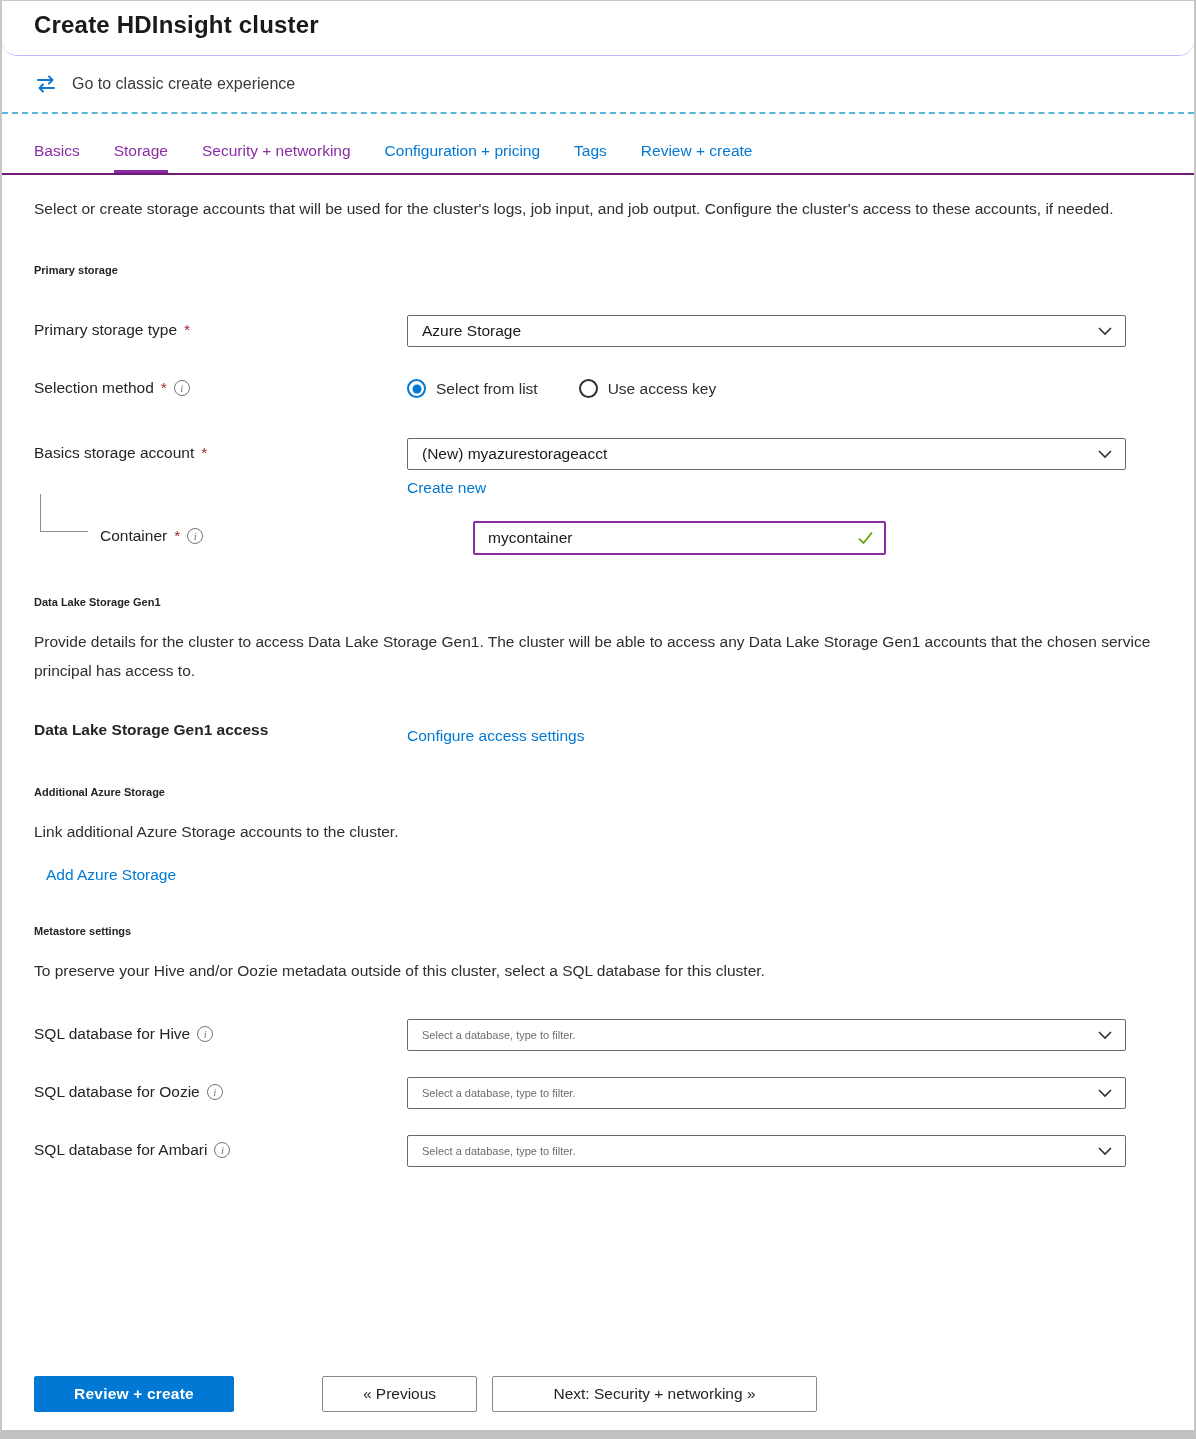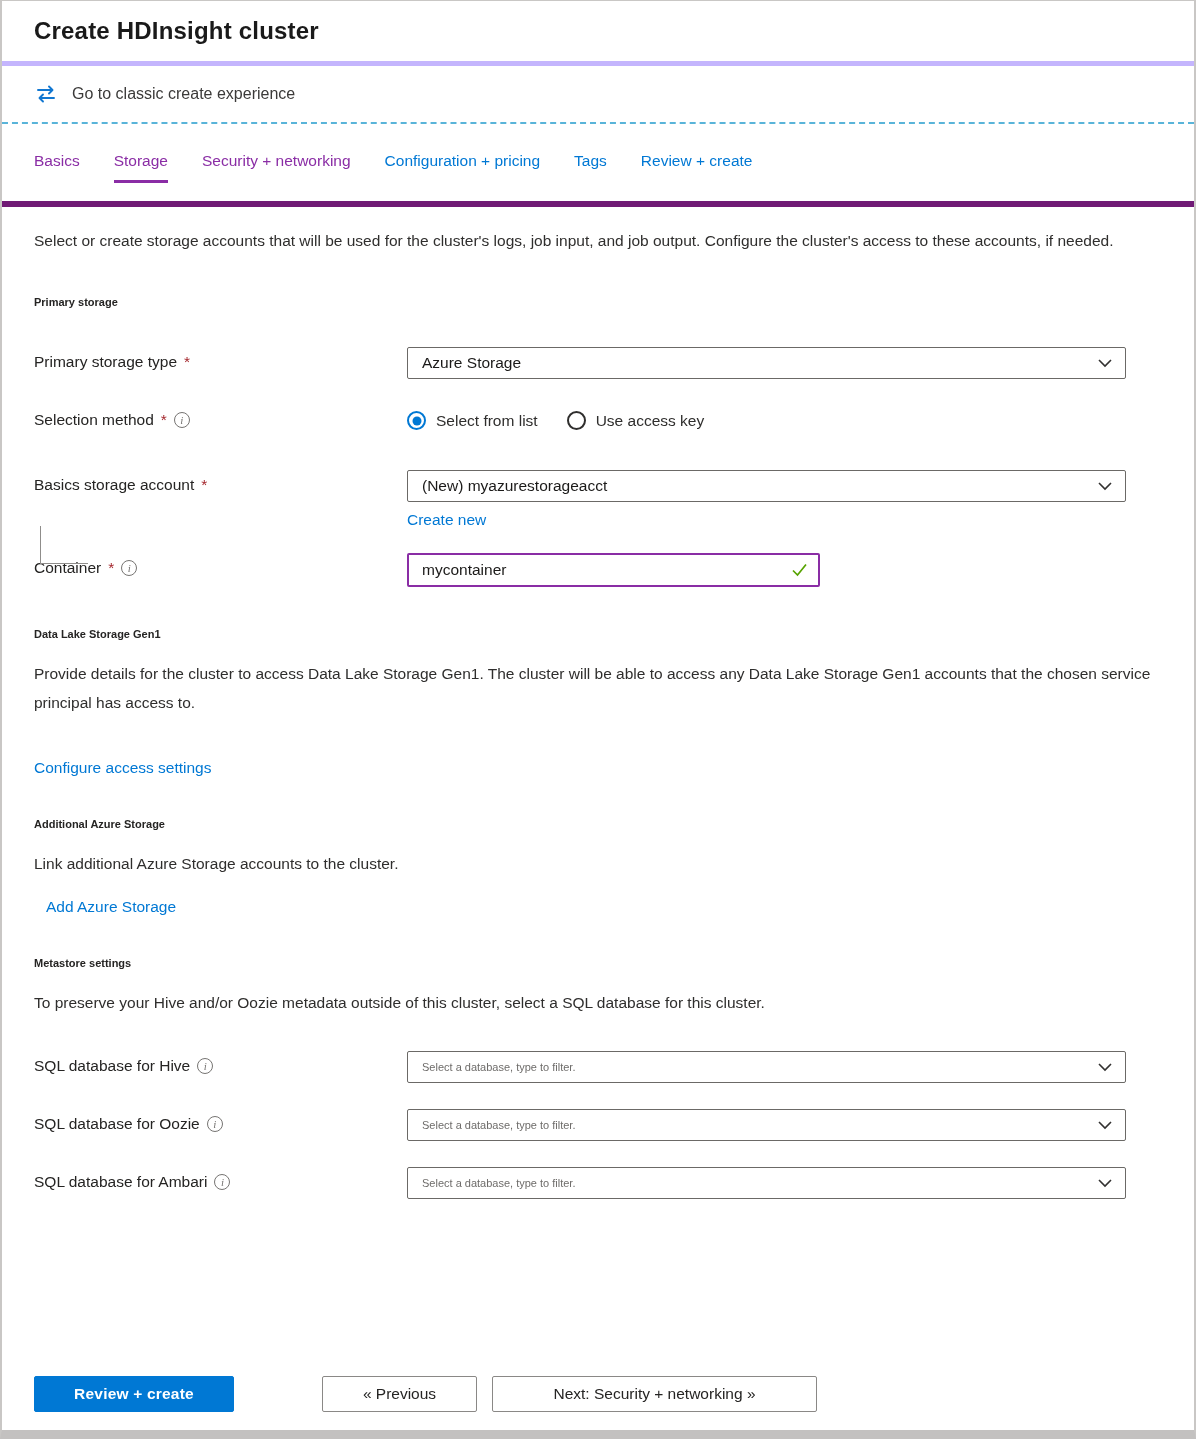--- a/index.html
+++ b/index.html
@@ -14,34 +14,34 @@
     width: 1196px;
     height: 1439px;
     background: #ffffff;
     border: 1px solid #c9c7c5;
     border-left-width: 2px;
     border-right-width: 2px;
     border-bottom: 9px solid #c3c1c0;
     overflow: hidden;
   }
   
-  .header { padding: 13px 32px 13px; border-bottom: 5px solid #c4b5fd; }
+  .header { padding: 7px 32px 13px; border-bottom: 1px solid #c4b5fd; border-radius: 15px; }
   .header h1 { font-size: 24px; line-height: 34px; font-weight: 700; color: #1a1a1a; letter-spacing: 0.2px; }
 
   
   .classic-row {
     height: 58px; display: flex; align-items: center; gap: 14px;
     padding: 0 32px; cursor: pointer;
     border-bottom: 2px dashed #59b4d9;
   }
   .classic-row .swap-icon { display: inline-flex; }
   .classic-row .classic-label { font-size: 16px; color: #3b3a39; }
 
   
-  .tabs { display: flex; gap: 34px; padding: 28px 32px 18px; border-bottom: 6px solid #701a75; }
+  .tabs { display: flex; gap: 34px; padding: 28px 32px 0; border-bottom: 2px solid #701a75; }
   .tab { font-size: 15.5px; padding-bottom: 13px; position: relative; cursor: pointer; white-space: nowrap; }
   .tab.visited { color: #8a2da5; }
   .tab.unvisited { color: #0078d4; }
   .tab.active { color: #8a2da5; }
   .tab.active::after {
     content: ""; position: absolute; left: 0; right: 0; bottom: 0; height: 3px; background: #8a2da5;
   }
 
   .content { padding: 0 32px; }
   .intro { margin-top: 20px; font-size: 15.5px; line-height: 28px; max-width: 1080px; color: #2f2e2d; }
@@ -68,21 +68,21 @@
   }
   .dropdown .chev { display: inline-flex; margin-left: 8px; }
   .combo { padding: 0; }
   .combo input {
     flex: 1; border: none; outline: none; height: 100%; padding: 0 0 0 14px;
     font-size: 11px; font-family: inherit; color: #1b1a19; background: transparent;
   }
   .combo input::placeholder { color: #6e6c6a; opacity: 1; }
   .combo .chev { margin-right: 12px; }
 
-  .radio-group { display: flex; align-items: center; gap: 29px; padding-top: 6px; }
+  .radio-group { display: flex; align-items: center; gap: 41px; padding-top: 6px; }
   .radio-opt { display: flex; align-items: center; gap: 10px; font-size: 15.5px; color: #2f2e2d; cursor: pointer; }
   .radio-circle { width: 19px; height: 19px; border-radius: 50%; position: relative; flex: 0 0 19px; }
   .radio-circle.checked { border: 2px solid #0078d4; }
   .radio-circle.checked::after {
     content: ""; position: absolute; left: 50%; top: 50%; transform: translate(-50%,-50%);
     width: 9px; height: 9px; border-radius: 50%; background: #0078d4;
   }
   .radio-circle.unchecked { border: 2px solid #2f2e2d; }
 
   .link { color: #0078d4; font-size: 15.5px; cursor: pointer; text-decoration: none; display: inline-block; }
@@ -92,21 +92,21 @@
   .text-input {
     width: 100%; height: 34px; border: 2px solid #8a2da5; border-radius: 2px;
     font-size: 15.5px; font-family: inherit; color: #1b1a19; padding: 0 40px 0 13px; outline: none;
   }
   .valid-check { position: absolute; right: 11px; top: 8px; }
 
   .connector {
     position: absolute; left: 6px; top: -27px; width: 48px; height: 38px;
     border-left: 1px solid #8f8d8b; border-bottom: 1px solid #8f8d8b;
   }
-  .sub-label { }
+  .sub-label { margin-left: 66px; }
 
   .access-row { margin-top: 34px; }
   .access-row .f-label { padding-top: 2px; }
 
   .add-link { margin-top: 20px; margin-left: 12px; }
 
   .mt-26 { margin-top: 26px; }
   .mt-34 { margin-top: 34px; }
   .mt-40 { margin-top: 40px; }
   .mt-24 { margin-top: 24px; }
@@ -235,20 +235,21 @@
           </span>
         </div>
       </div>
     </div>
 
     
     <h2 class="section heading-gap">Data Lake Storage Gen1</h2>
     <p class="section-desc">Provide details for the cluster to access Data Lake Storage Gen1. The cluster will be able to access any Data Lake Storage Gen1 accounts that the chosen service principal has access to.</p>
 
     <div class="form-row access-row">
+      <div class="f-label" style="font-weight: 600;">Data Lake Storage Gen1 access</div>
       <div class="f-control" style="padding-top: 8px;">
         <a class="link">Configure access settings</a>
       </div>
     </div>
 
     
     <h2 class="section heading-gap2">Additional Azure Storage</h2>
     <p class="section-desc">Link additional Azure Storage accounts to the cluster.</p>
     <a class="link add-link">Add Azure Storage</a>
 

